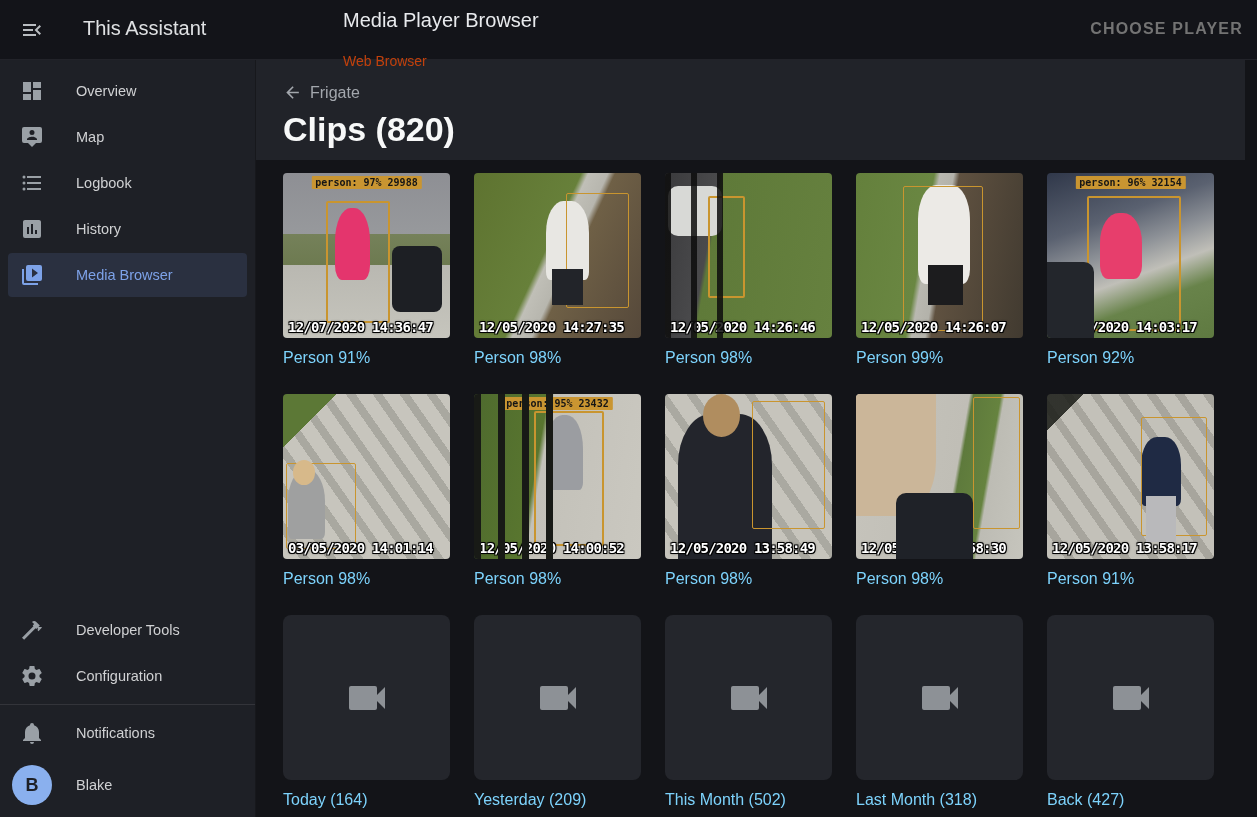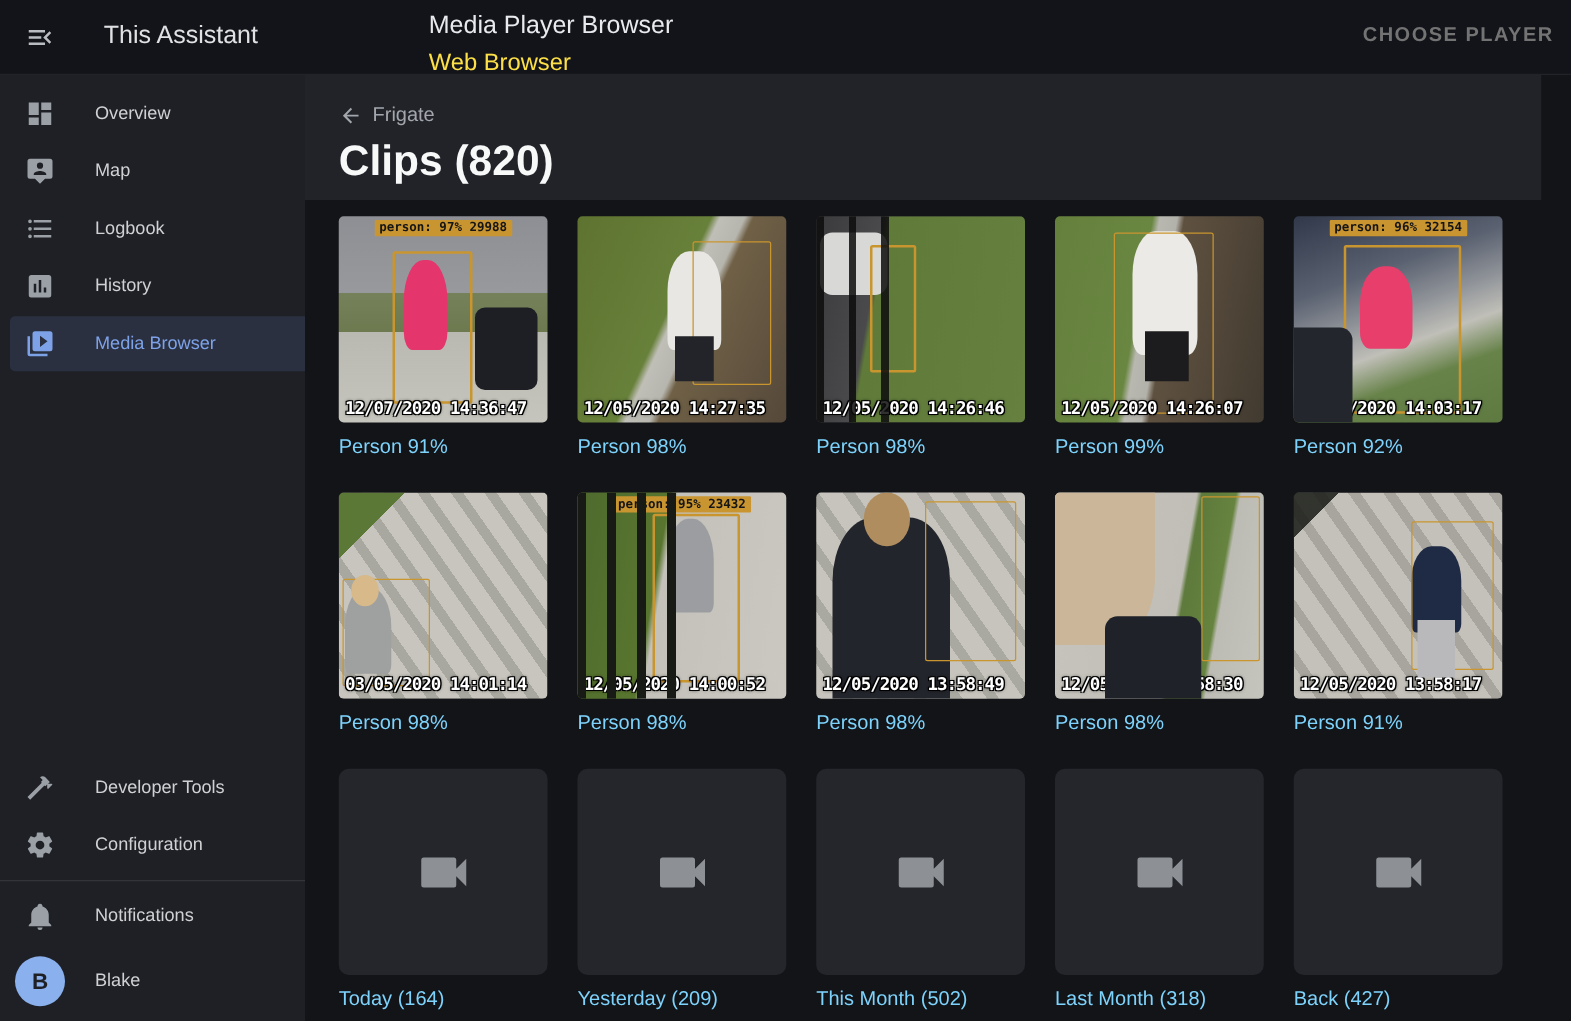--- a/index.html
+++ b/index.html
@@ -7,21 +7,21 @@
     font-family:"Liberation Sans", sans-serif; }
 
   
   .app-bar { position:absolute; left:0; top:0; width:1257px; height:60px;
     background:#131419; border-bottom:1px solid #222329; z-index:5; }
   .menu-btn { position:absolute; left:20px; top:18px; width:24px; height:24px;
     color:#b9bdc1; cursor:pointer; }
   .app-title { position:absolute; left:83px; top:17px; font-size:20px; color:#dfe1e3; }
   .page-head { position:absolute; left:343px; top:9px; }
   .page-head .t { font-size:20px; color:#e8eaed; }
-  .page-head .s { font-size:19px; color:#fde047; margin-top:8px; }
+  .page-head .s { font-size:14px; color:#c2410c; margin-top:21px; }
   .choose-player { position:absolute; right:10px; top:20px; font-size:16px;
     font-weight:bold; letter-spacing:1.2px; color:#737373; cursor:pointer; padding:0 4px; }
 
   
   .sidebar { position:absolute; left:0; top:60px; width:256px; height:757px;
     background:#1e2026; border-right:1px solid #17181c; display:flex; flex-direction:column; }
   .side-nav { padding-top:7px; }
   .side-item { height:44px; margin:2px 8px; border-radius:4px; display:flex;
     align-items:center; cursor:pointer; color:#d0d1d3; }
   .side-item .ic { width:24px; height:24px; margin-left:12px; color:#9aa0a6; flex:none; }
@@ -31,21 +31,21 @@
   .spacer { flex:1; }
   .side-divider { height:1px; background:#33343a; margin:4px 0; }
   .avatar-row { height:52px; margin:2px 8px 6px 8px; display:flex; align-items:center;
     border-radius:4px; cursor:pointer; }
   .avatar { width:40px; height:40px; border-radius:50%; background:#8ab0ee; color:#1e2026;
     font-size:18px; font-weight:bold; display:flex; align-items:center; justify-content:center;
     margin-left:4px; }
   .avatar-name { margin-left:24px; font-size:14.5px; color:#d0d1d3; }
 
   
-  .content { position:absolute; left:244px; top:60px; width:1001px; height:757px;
+  .content { position:absolute; left:256px; top:60px; width:1001px; height:757px;
     background:#131418; overflow:hidden; }
   .content-header { position:absolute; left:0; top:0; width:989px; height:100px;
     background:#212329; }
   .breadcrumb { position:absolute; left:27px; top:23px; display:flex; align-items:center;
     color:#a3a7ad; font-size:16px; cursor:pointer; }
   .breadcrumb .arr { width:19px; height:19px; margin-right:8px; color:#a3a7ad; }
   .clips-title { position:absolute; left:27px; top:50px; font-size:34px; font-weight:bold;
     color:#f7f8f8; }
 
   .grid { position:absolute; left:27px; top:113px; display:grid;

